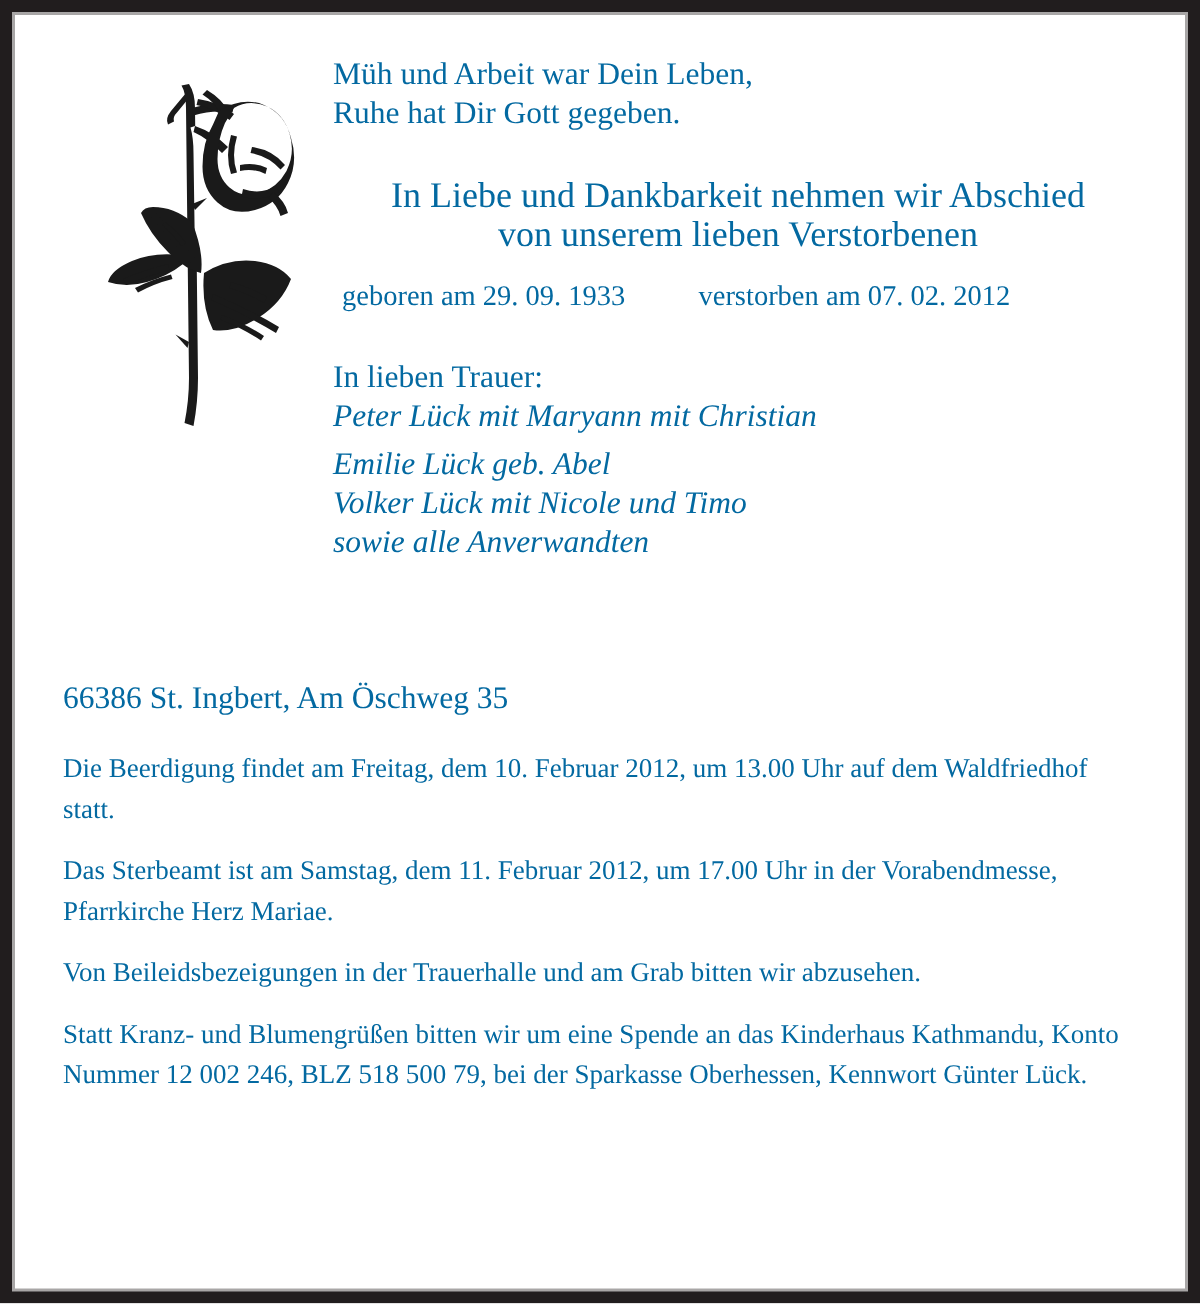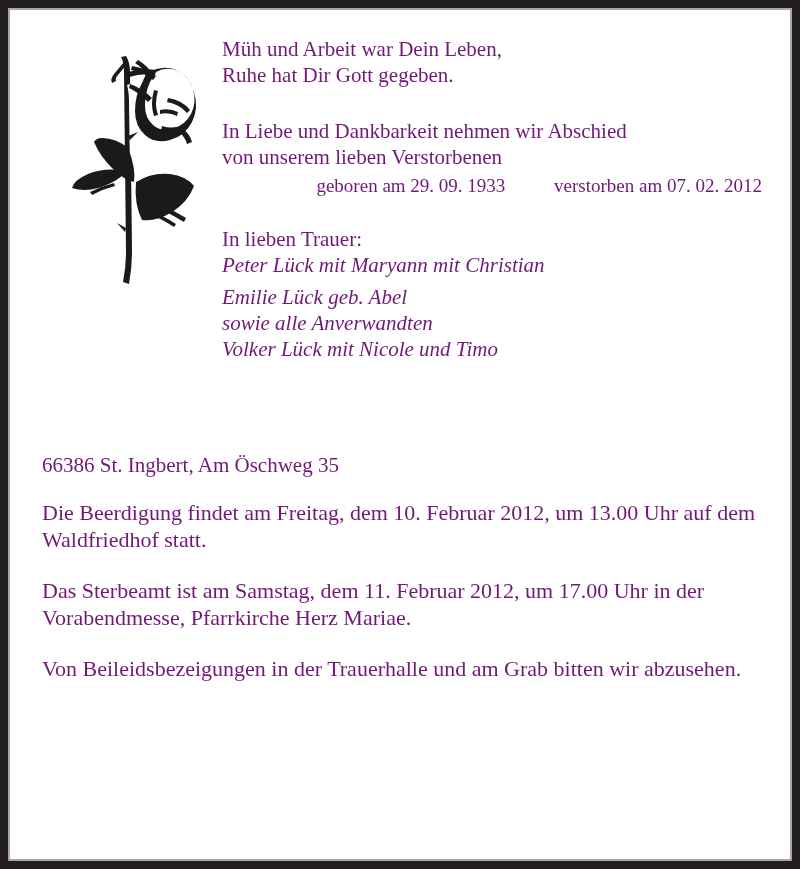--- a/index.html
+++ b/index.html
@@ -8,21 +8,21 @@
     padding: 0;
     background: #ffffff;
   }
   #notice {
     position: relative;
     width: 800px;
     height: 869px;
     box-sizing: border-box;
     background: #ffffff;
     font-family: "Liberation Serif", "DejaVu Serif", serif;
-    color: #701a75;
+    color: #0369a1;
     overflow: hidden;
   }
   
   .frame-outer {
     position: absolute;
     inset: 0;
     background: #211d1e;
   }
   .frame-hairline {
     position: absolute;
@@ -56,39 +56,39 @@
     left: 212px;
     top: 26px;
     width: 540px;
   }
   .verse {
     font-size: 21px;
     line-height: 26px;
     margin: 0;
   }
   .intro {
-    font-size: 21px;
-    line-height: 26px;
-    margin: 30px 0 4px 0;
+    font-size: 24px;
+    line-height: 26px;
+    margin: 30px 0 16px 0;
+    text-align: center;
   }
   .name {
     font-size: 54px;
     line-height: 60px;
     font-weight: bold;
     letter-spacing: -0.5px;
     margin: 26px 0 0 0;
     white-space: nowrap;
   }
   .dates {
     margin: 0 0 0 0;
     font-size: 19px;
     line-height: 24px;
     display: block;
     white-space: nowrap;
-    text-align: right;
   }
   .dates .born { margin-left: 6px; }
   .dates .died { margin-left: 44px; }
 
   .mourners-title {
     font-size: 21px;
     line-height: 26px;
     margin: 28px 0 0 0;
   }
   .mourner {
@@ -106,25 +106,25 @@
     left: 32px;
     top: 442px;
     width: 718px;
   }
   .address {
     font-size: 21px;
     line-height: 26px;
     margin: 0;
   }
   .para {
-    font-size: 22px;
+    font-size: 18px;
     line-height: 27px;
     margin: 21px 0 0 0;
   }
-  .para.tight { margin-top: 24px; }
+  .para.tight { margin-top: 14px; }
   .footer {
     font-size: 21px;
     line-height: 27px;
     margin: 28px 0 0 0;
   }
 </style>
 </head>
 <body>
 
 <div id="notice">
@@ -245,27 +245,28 @@
 
 
       <p class="dates">
         <span class="born">geboren am 29. 09. 1933</span>
         <span class="died">verstorben am 07. 02. 2012</span>
       </p>
 
       <p class="mourners-title">In lieben Trauer:</p>
       <p class="mourner">Peter Lück mit Maryann mit Christian</p>
       <p class="mourner first">Emilie Lück geb. Abel</p>
+      <p class="mourner">Volker Lück mit Nicole und Timo</p>
       <p class="mourner">sowie alle Anverwandten</p>
-      <p class="mourner">Volker Lück mit Nicole und Timo</p>
     </div>
 
     <div class="lower">
       <p class="address">66386 St. Ingbert, Am Öschweg 35</p>
 
       <p class="para">Die Beerdigung findet am Freitag, dem 10. Februar 2012, um 13.00 Uhr auf dem Waldfriedhof statt.</p>
       <p class="para tight">Das Sterbeamt ist am Samstag, dem 11. Februar 2012, um 17.00 Uhr in der Vorabendmesse, Pfarrkirche Herz Mariae.</p>
       <p class="para tight">Von Beileidsbezeigungen in der Trauerhalle und am Grab bitten wir abzusehen.</p>
+      <p class="para tight">Statt Kranz- und Blumengrüßen bitten wir um eine Spende an das Kinderhaus Kathmandu, Konto Nummer 12 002 246, BLZ 518 500 79, bei der Sparkasse Oberhessen, Kennwort Günter Lück.</p>
 
     </div>
 
   </div>
 </div>
 
 </body></html>

